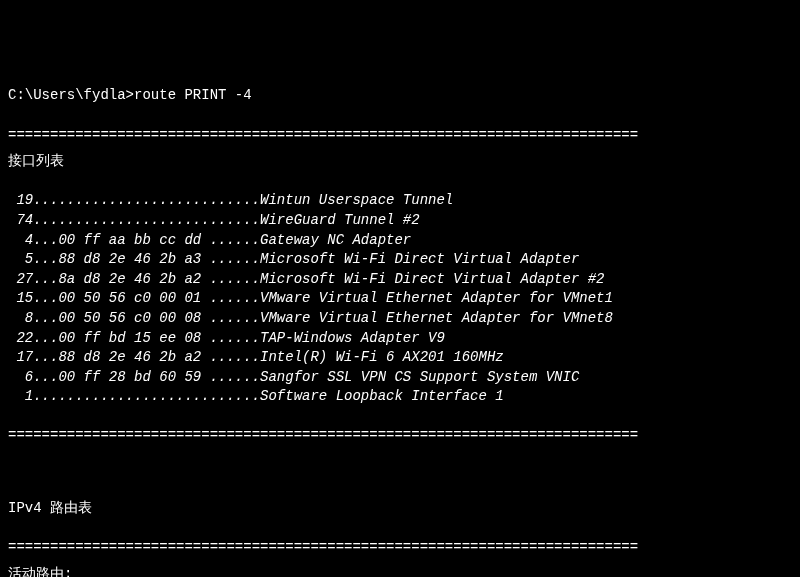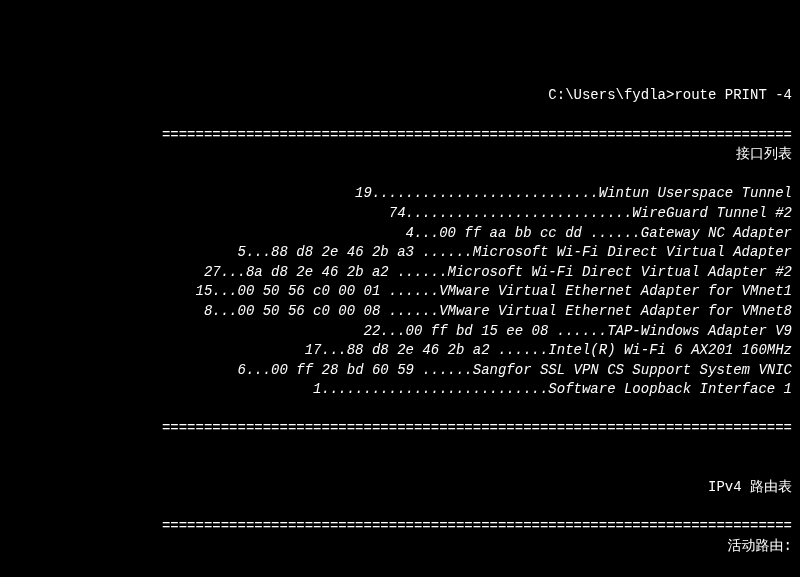--- a/index.html
+++ b/index.html
@@ -1,29 +1,29 @@
 <!DOCTYPE html>
 <html><head>
   <meta charset="utf-8">
   <style>
-    * { margin: 0; padding: 0; box-sizing: border-box; text-align: right; }
+    * { margin: 0; padding: 0; box-sizing: border-box; }
     body {
       background: #000;
       color: #fff;
       font-family: Consolas, "Courier New", monospace;
       font-size: 14px;
       padding: 8px;
       width: 800px;
       white-space: pre;
       line-height: 1.4;
     }
     .prompt-line { display: block; }
     .hr-line { letter-spacing: 0; }
     .iface-row { display: block; font-style: italic; }
-    .section-title { display: block; margin-top: 0; }
+    .section-title { display: block; margin-top: 7px; }
   </style>
 </head>
 <body>
 
 
 
 <span class="prompt-line">C:\Users\fydla&gt;route PRINT -4</span>
 <span class="hr-line">===========================================================================</span>
 <span class="section-title">接口列表</span>
 <div id="iface-container"><span class="iface-row"> 19...........................Wintun Userspace Tunnel</span><span class="iface-row"> 74...........................WireGuard Tunnel #2</span><span class="iface-row">  4...00 ff aa bb cc dd ......Gateway NC Adapter</span><span class="iface-row">  5...88 d8 2e 46 2b a3 ......Microsoft Wi-Fi Direct Virtual Adapter</span><span class="iface-row"> 27...8a d8 2e 46 2b a2 ......Microsoft Wi-Fi Direct Virtual Adapter #2</span><span class="iface-row"> 15...00 50 56 c0 00 01 ......VMware Virtual Ethernet Adapter for VMnet1</span><span class="iface-row">  8...00 50 56 c0 00 08 ......VMware Virtual Ethernet Adapter for VMnet8</span><span class="iface-row"> 22...00 ff bd 15 ee 08 ......TAP-Windows Adapter V9</span><span class="iface-row"> 17...88 d8 2e 46 2b a2 ......Intel(R) Wi-Fi 6 AX201 160MHz</span><span class="iface-row">  6...00 ff 28 bd 60 59 ......Sangfor SSL VPN CS Support System VNIC</span><span class="iface-row">  1...........................Software Loopback Interface 1</span></div>

